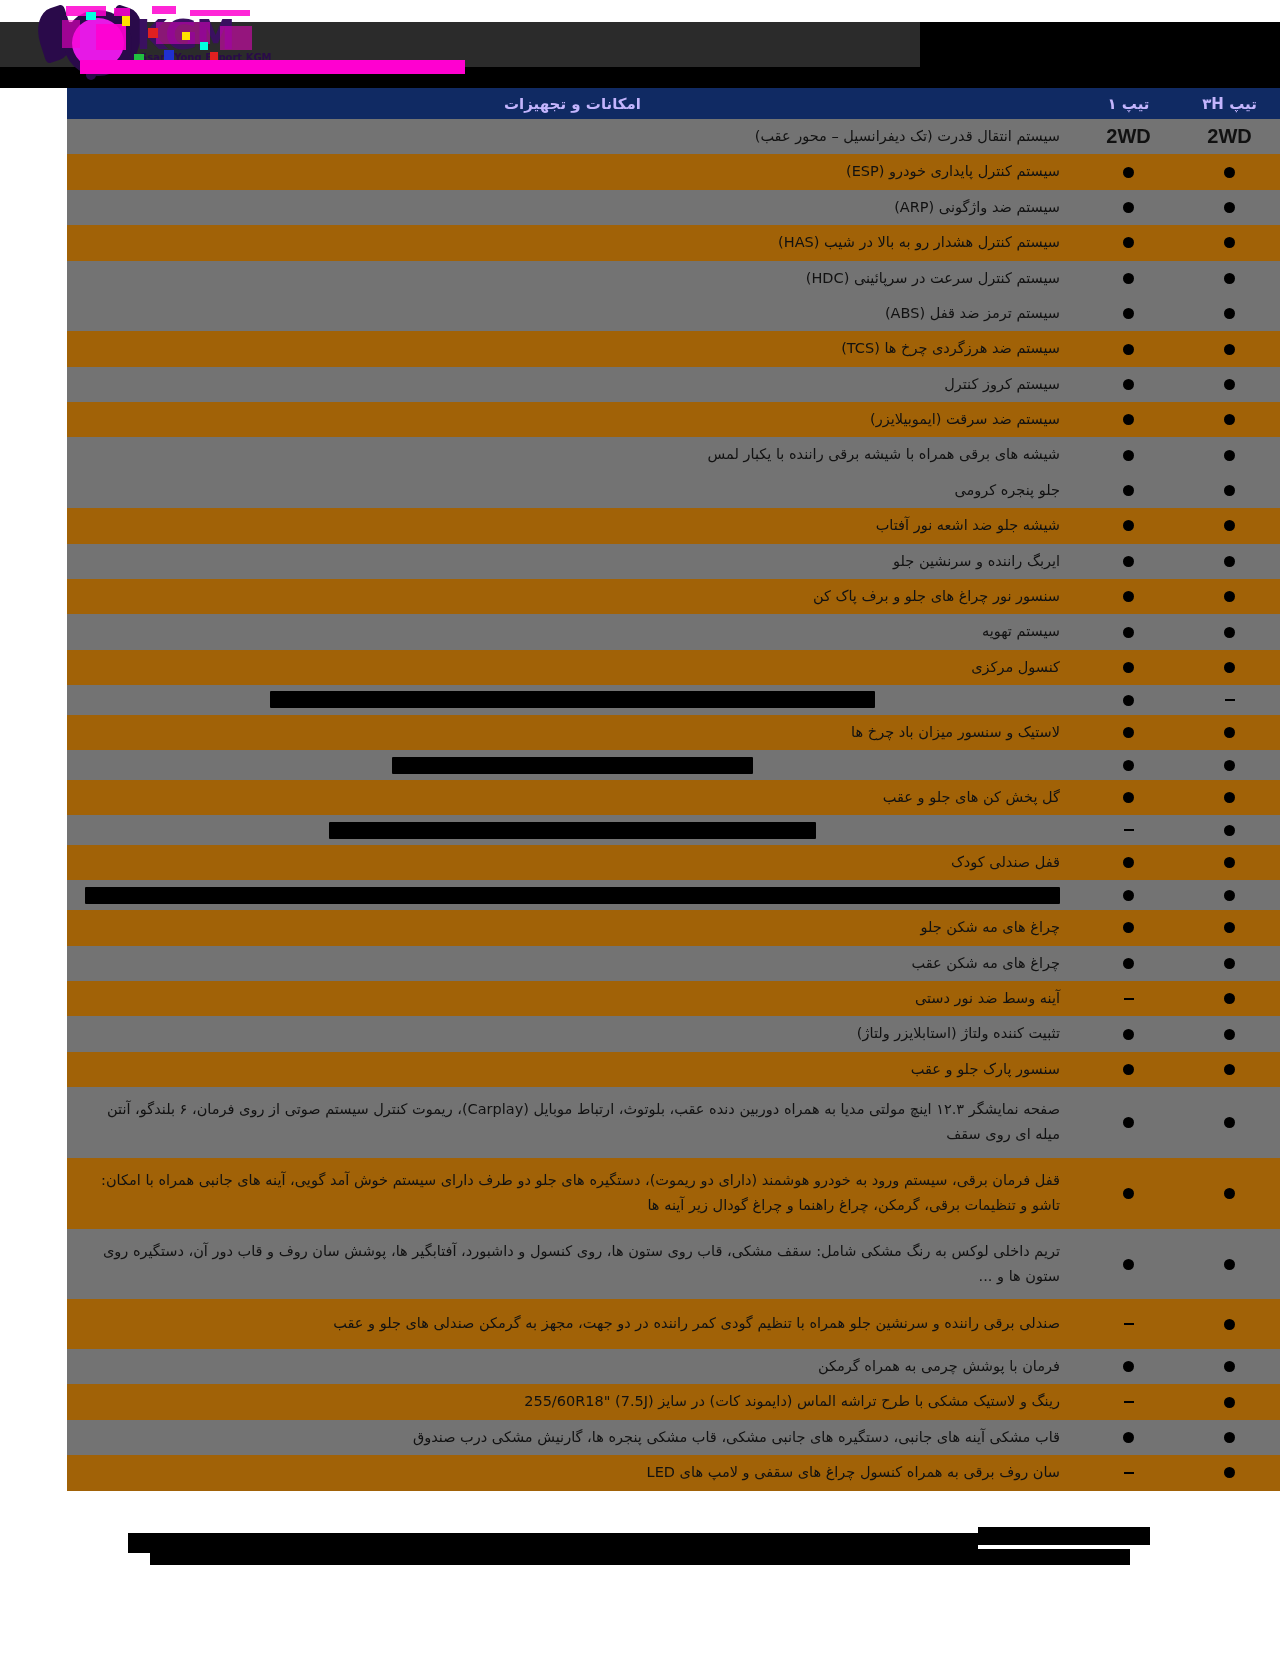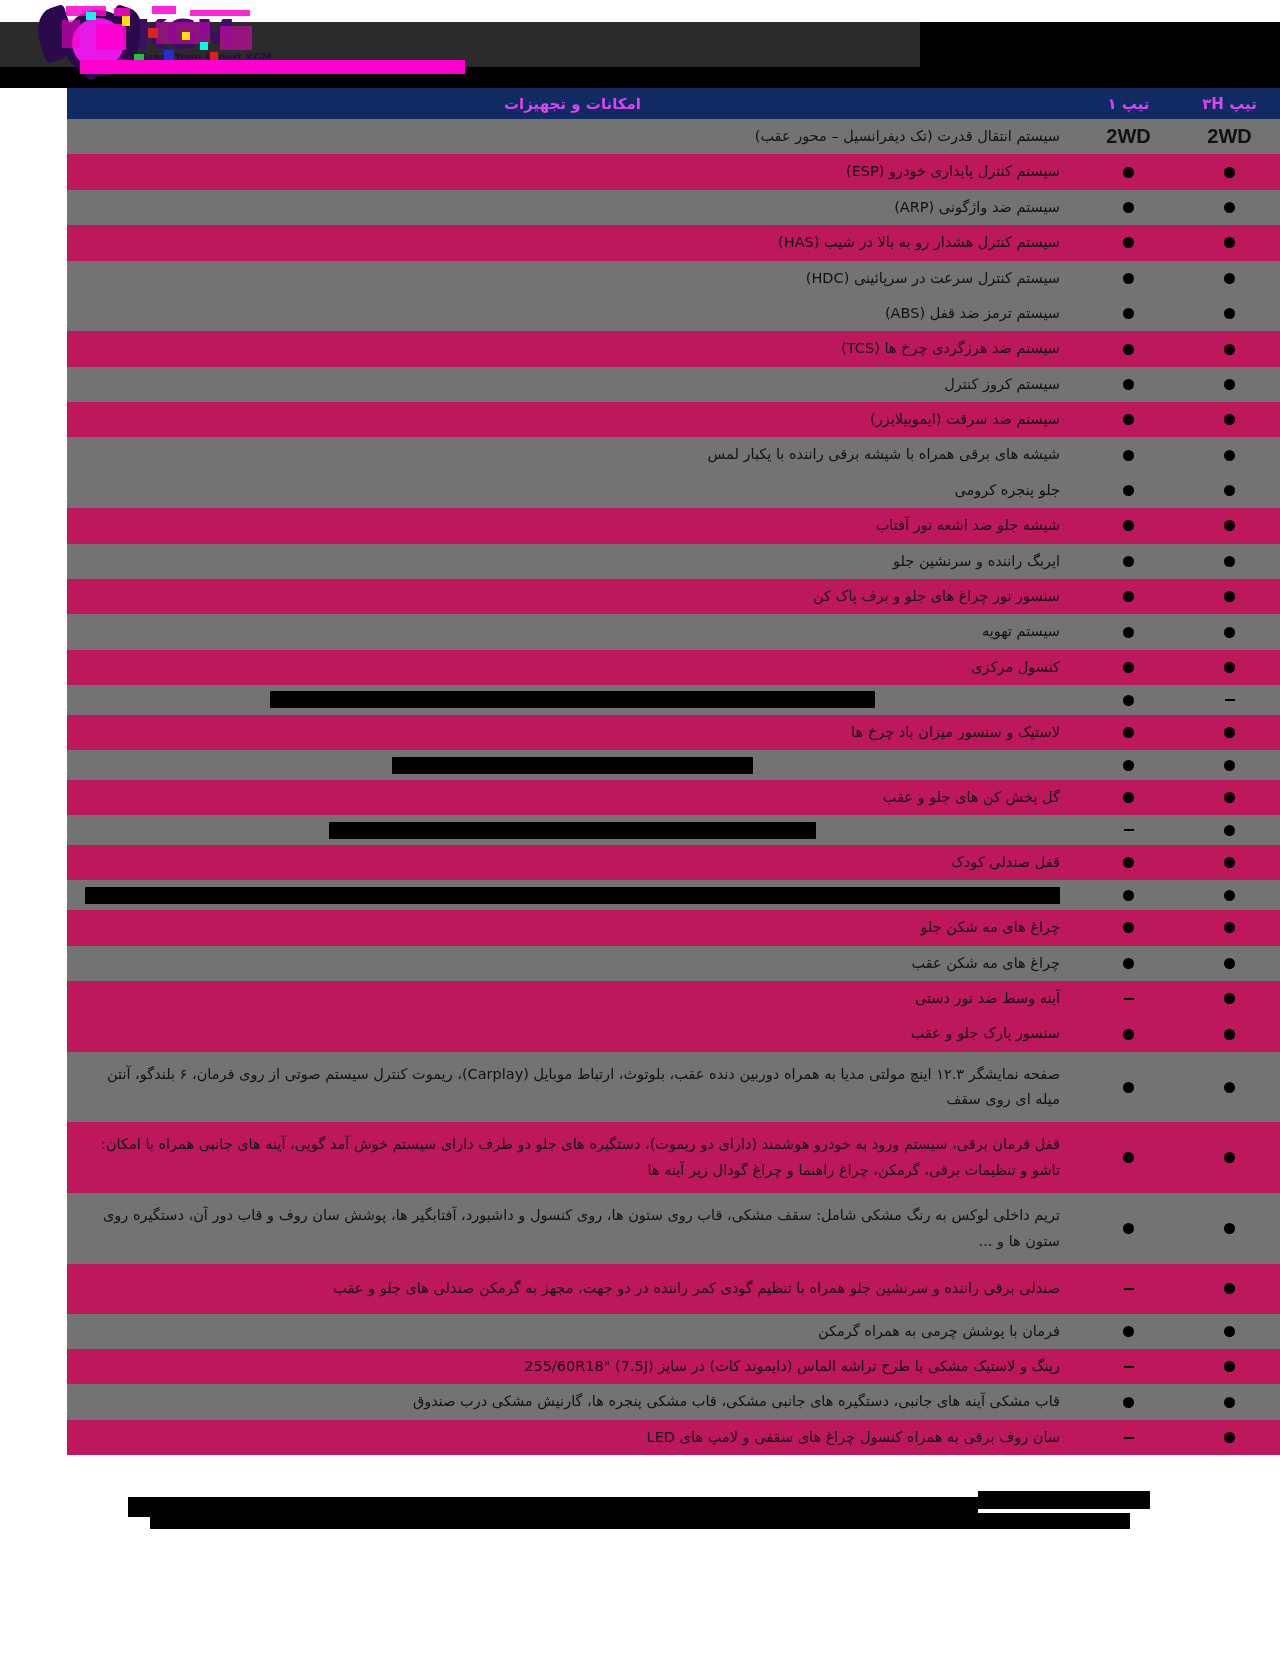--- a/index.html
+++ b/index.html
@@ -143,39 +143,39 @@
     border-collapse: collapse;
     table-layout: fixed;
     direction: rtl;
   }
   table.spec col.c-feat { width: 1011px; }
   table.spec col.c-t1 { width: 101px; }
   table.spec col.c-t3 { width: 101px; }
 
   thead th {
     background: #102a63;
-    color: #d946ef;
+    color: #c4b5fd;
     font-size: 15px;
     font-weight: bold;
     height: 31px;
     padding: 0 12px;
     text-align: center;
     vertical-align: middle;
   }
   thead th.feature-head { text-align: center; }
 
   tbody td {
     font-size: 14.5px;
     line-height: 1.75;
     padding: 5px 14px;
     vertical-align: middle;
     color: #111;
   }
   tbody tr.odd td { background: #737373; }
-  tbody tr.even td { background: #be185d; }
+  tbody tr.even td { background: #a16207; }
   tbody td.feature {
     text-align: right;
     padding-right: 18px;
     padding-left: 18px;
   }
   tbody td.mark {
     text-align: center;
     font-size: 17px;
     font-weight: bold;
     letter-spacing: 0;
@@ -415,20 +415,25 @@
         <tr class="odd">
           <td class="mark"><span class="bullet"></span></td>
           <td class="mark"><span class="bullet"></span></td>
           <td class="feature">چراغ های مه شکن عقب</td>
         </tr>
         <tr class="even">
           <td class="mark"><span class="bullet"></span></td>
           <td class="mark"><span class="dash"></span></td>
           <td class="feature">آینه وسط ضد نور دستی</td>
         </tr>
+        <tr class="odd">
+          <td class="mark"><span class="bullet"></span></td>
+          <td class="mark"><span class="bullet"></span></td>
+          <td class="feature">تثبیت کننده ولتاژ (استابلایزر ولتاژ)</td>
+        </tr>
         <tr class="even">
           <td class="mark"><span class="bullet"></span></td>
           <td class="mark"><span class="bullet"></span></td>
           <td class="feature">سنسور پارک جلو و عقب</td>
         </tr>
         <tr class="odd tall">
           <td class="mark"><span class="bullet"></span></td>
           <td class="mark"><span class="bullet"></span></td>
           <td class="feature">صفحه نمایشگر ۱۲.۳ اینچ مولتی مدیا به همراه دوربین دنده عقب، بلوتوث، ارتباط موبایل (Carplay)، ریموت کنترل سیستم صوتی از روی فرمان، ۶ بلندگو، آنتن میله ای روی سقف</td>
         </tr>

